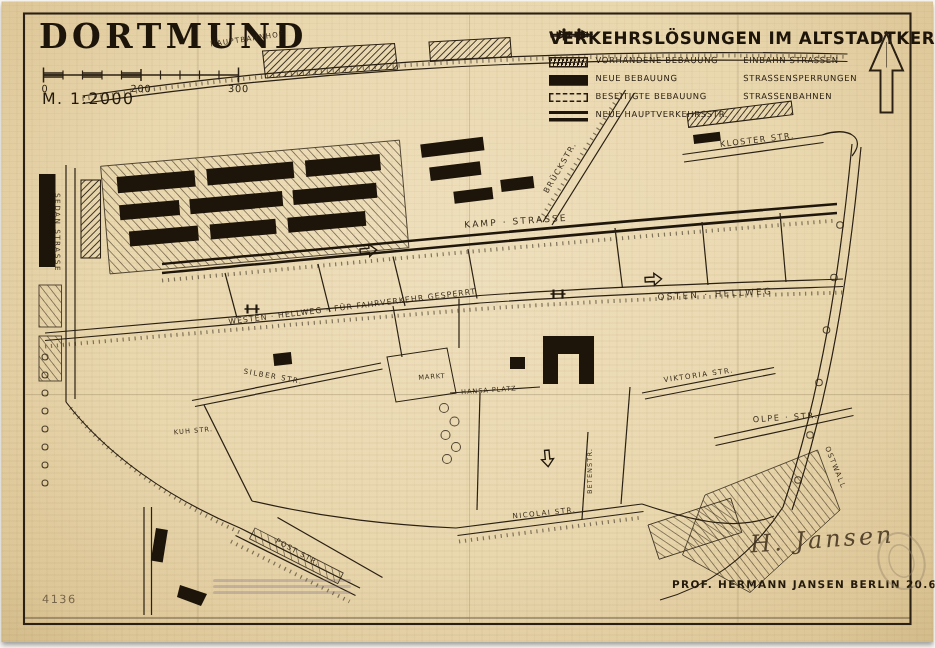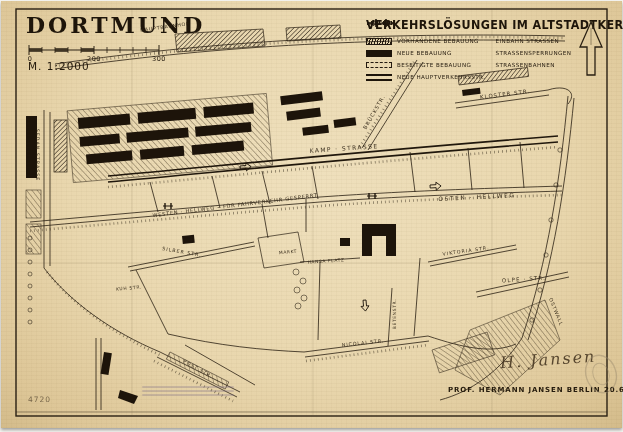--- a/index.html
+++ b/index.html
@@ -348,21 +348,21 @@
       <span class="slabel" style="left: 129px; top: 288px; font-size: 4.4px; letter-spacing: 0.7px; transform: translate(-50%, -50%) rotate(-5deg);">KUH STR.</span>
       <span class="slabel" style="left: 363px; top: 343px; font-size: 4.8px; letter-spacing: 0.9px; transform: translate(-50%, -50%) rotate(-6deg);">NICOLAI STR.</span>
       <span class="slabel" style="left: 394px; top: 314px; font-size: 4.4px; letter-spacing: 0.7px; transform: translate(-50%, -50%) rotate(-90deg);">BETENSTR.</span>
       <span class="slabel" style="left: 198px; top: 369px; font-size: 4.8px; letter-spacing: 0.9px; transform: translate(-50%, -50%) rotate(29deg);">POST STR.</span>
       <span class="slabel" style="left: 37px; top: 155px; font-size: 4.8px; letter-spacing: 1px; transform: translate(-50%, -50%) rotate(90deg);">SEDAN STRASSE</span>
       <span class="slabel" style="left: 556px; top: 312px; font-size: 4.8px; letter-spacing: 1px; transform: translate(-50%, -50%) rotate(68deg);">OSTWALL</span>
     </div>
 
   <div class="sig">H. Jansen</div>
   <div class="credit">PROF. HERMANN JANSEN   BERLIN   20.6.38.</div>
-  <div class="archno">4720</div>
+  <div class="archno">4136</div>
   <div class="stamp">
       <i></i>
       <i></i>
       <i></i>
     </div>
   <svg class="seal" viewBox="0 0 36 44">
     <ellipse cx="18" cy="22" rx="15" ry="19" fill="none" stroke="#9a8a6e" stroke-width="1.4" transform="rotate(-18 18 22)"></ellipse>
     <ellipse cx="18" cy="22" rx="8" ry="11" fill="none" stroke="#9a8a6e" stroke-width="1" transform="rotate(-18 18 22)"></ellipse>
   </svg>
 </div>

